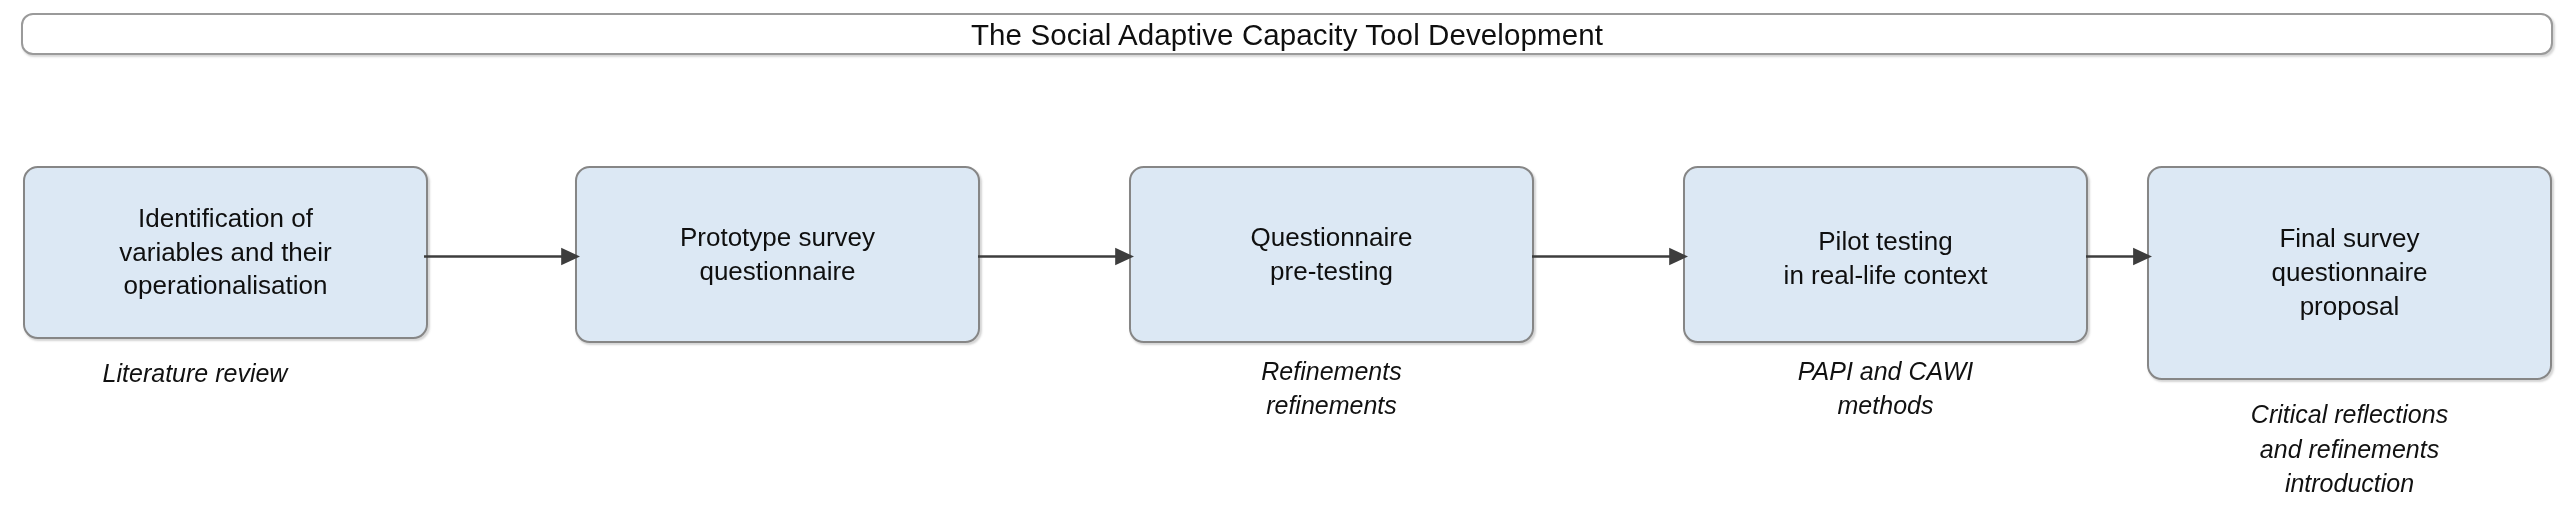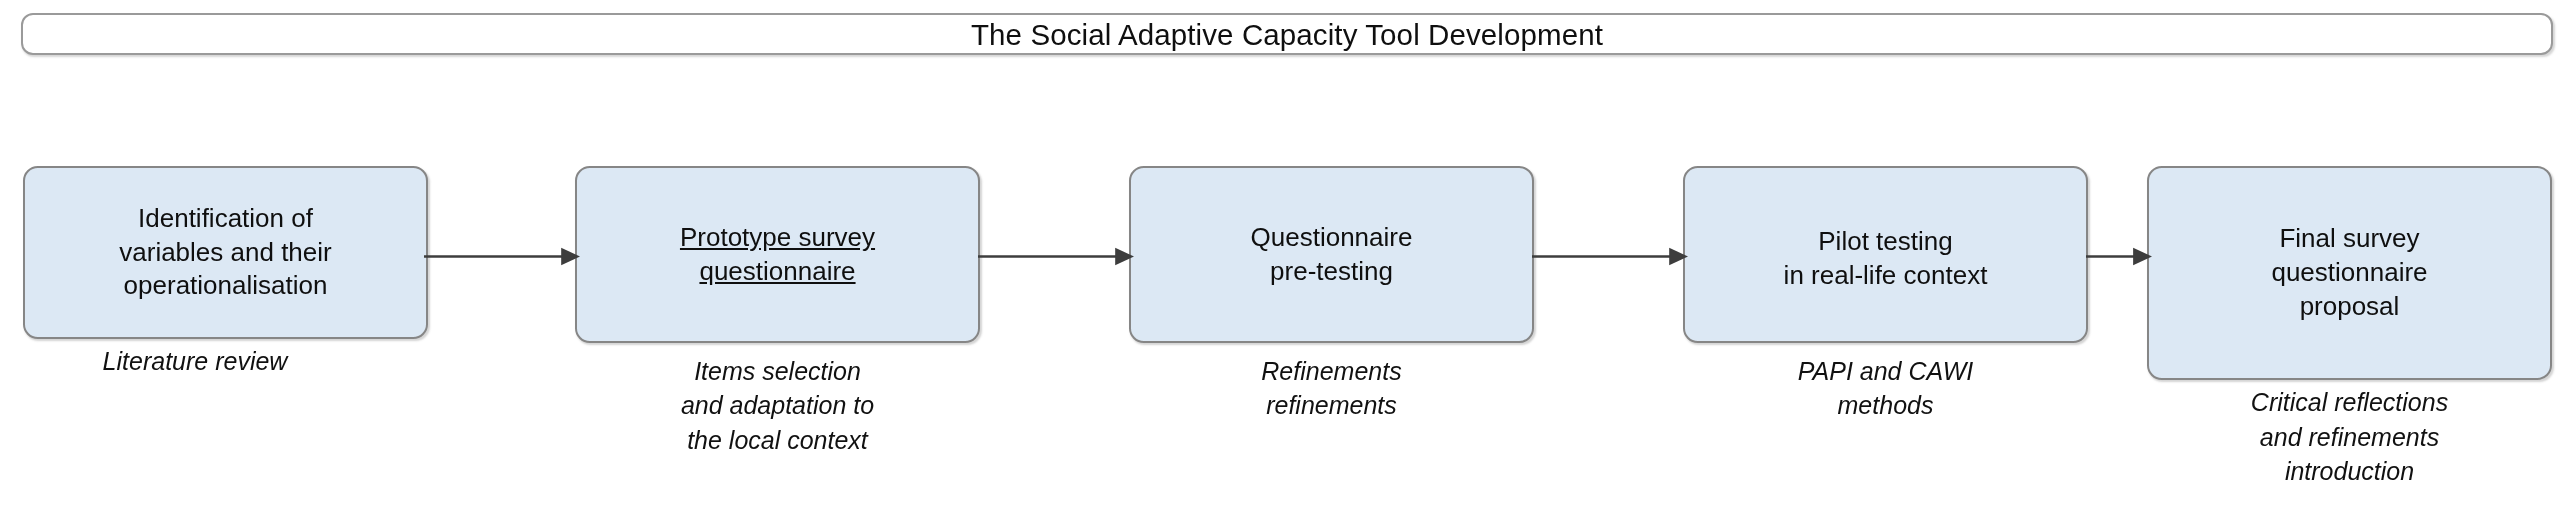--- a/index.html
+++ b/index.html
@@ -76,21 +76,21 @@
     color: #0f0f0f;
     padding: 0 6.7px;
   }
 
   .step-caption {
     text-align: center;
     font-style: italic;
     font-size: 25px;
     line-height: 1.38;
     color: #111111;
-    margin-top: 5px;
+    margin-top: 17px;
     white-space: pre-line;
   }
 
   
   #step-1 { left: 23px;   width: 344px; }
   #step-1 .step-box { width: 405px; height: 173px; }
 
   #step-2 { left: 575px;  width: 405px; }
   #step-2 .step-box { width: 405px; height: 177px; }
 
@@ -135,26 +135,23 @@
       <div class="step-box">
         <span class="step-box-label" style="white-space: pre-line;">Identification of
 variables and their
 operationalisation</span>
       </div>
       <div class="step-caption">Literature review</div>
     </div>
 
     <div class="step" id="step-2">
       <div class="step-box">
-        <span class="step-box-label" style="white-space: pre-line; text-decoration: underline;">Prototype survey
+        <span class="step-box-label" style="white-space: pre-line;">Prototype survey
 questionnaire</span>
       </div>
-      <div class="step-caption">Items selection
-and adaptation to
-the local context</div>
     </div>
 
     <div class="step" id="step-3">
       <div class="step-box">
         <span class="step-box-label" style="white-space: pre-line;">Questionnaire
 pre-testing</span>
       </div>
       <div class="step-caption">Refinements
 refinements</div>
     </div>

